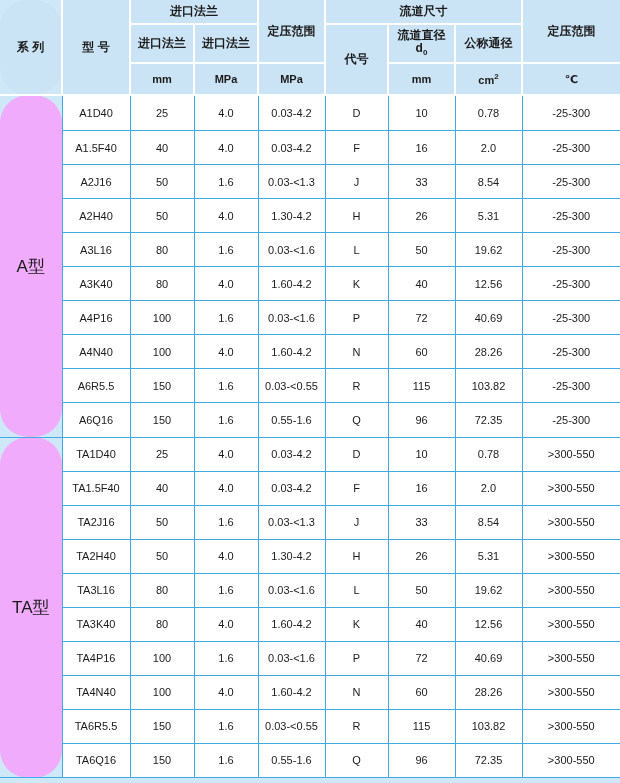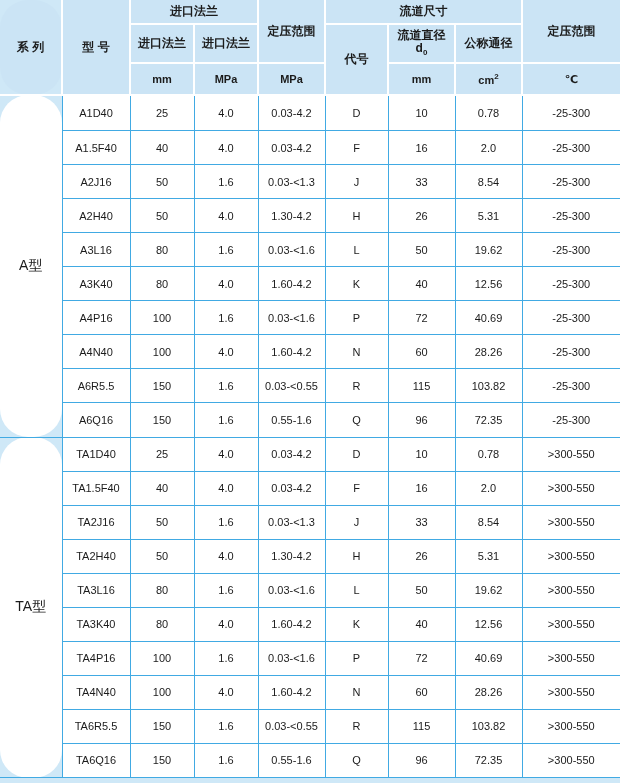--- a/index.html
+++ b/index.html
@@ -31,22 +31,22 @@
   .spec td {
     background: #ffffff;
     border: 1px solid #41aae3;
     font-size: 11px;
     font-weight: normal;
     text-align: center;
     vertical-align: middle;
     padding: 0;
   }
   .spec td.series {
-    background: #ffffff;
-    font-size: 14px;
+    background: #f0abfc;
+    font-size: 17px;
   }
   .spec .unit { font-size: 11px; }
   .spec sub { font-size: 8px; vertical-align: sub; }
   .spec sup { font-size: 8px; vertical-align: super; }
   .no-l { border-left: 0 !important; border-radius: 28px; }
   .no-r { border-right: 0 !important; }
   .no-t { border-top: 0 !important; }
   .hrow1 { height: 23px; }
   .hrow2 { height: 33px; }
   .hrow3 { height: 32px; margin-left: 9px; }

